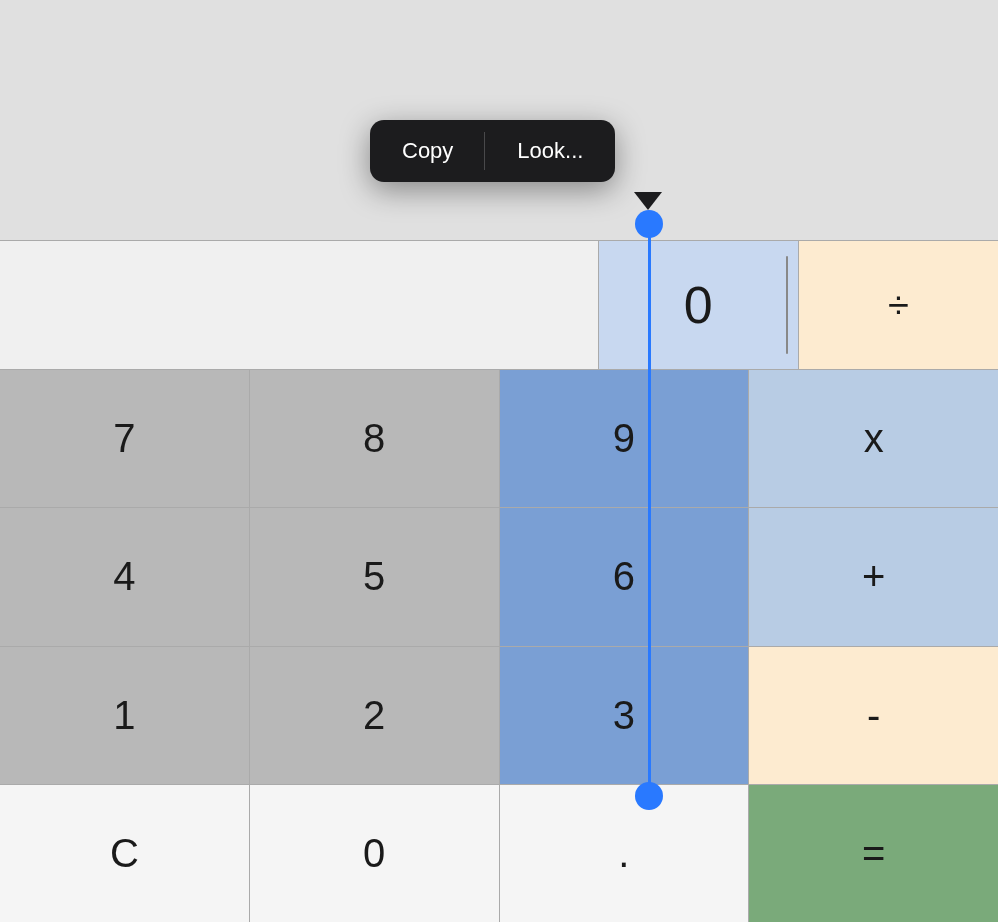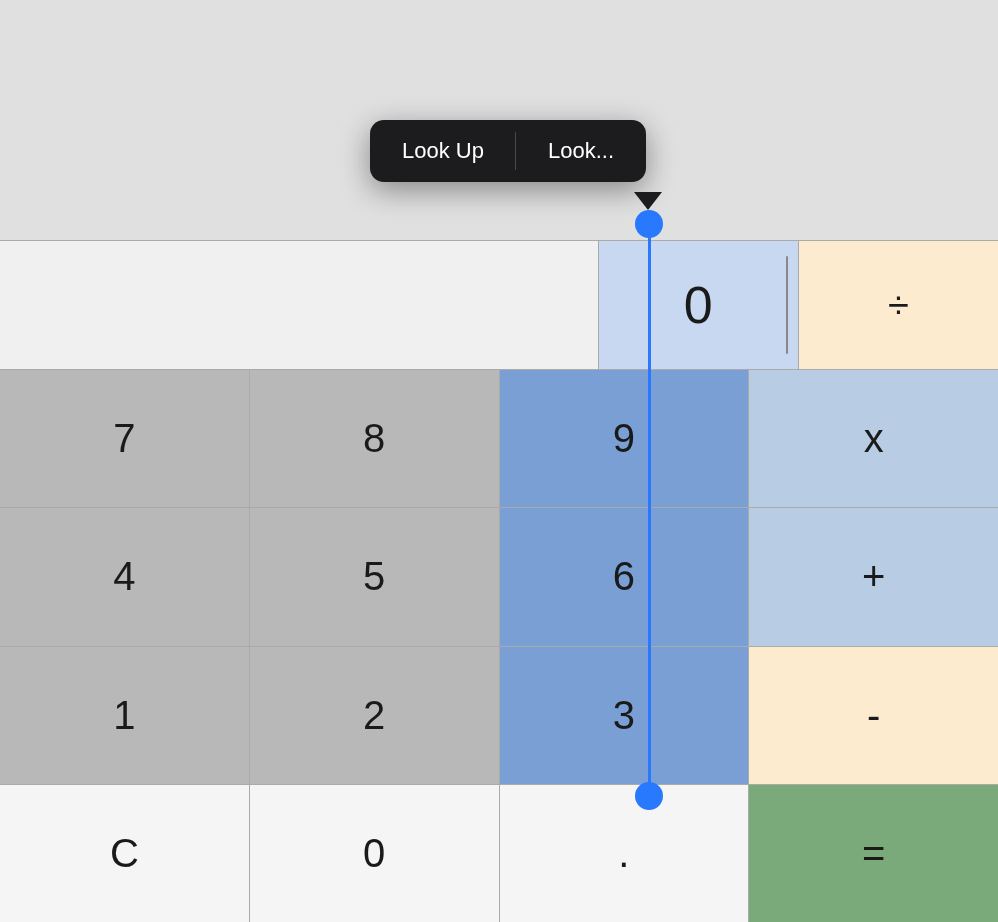--- a/index.html
+++ b/index.html
@@ -213,21 +213,21 @@
       height: 240px;
       background: #e0e0e0;
     }
   </style>
 </head>
 <body>
 
 <div class="top-area"></div>
 
 <div class="context-menu">
-  <div class="context-menu-item">Look Up</div>
+  <div class="context-menu-item">Copy</div>
   <div class="context-menu-item">Look...</div>
 </div>
 
 <div class="context-menu-arrow"></div>
 
 <div class="selection-dot-top"></div>
 <div class="selection-line"></div>
 <div class="selection-dot-bottom"></div>
 
 <div class="calculator">

